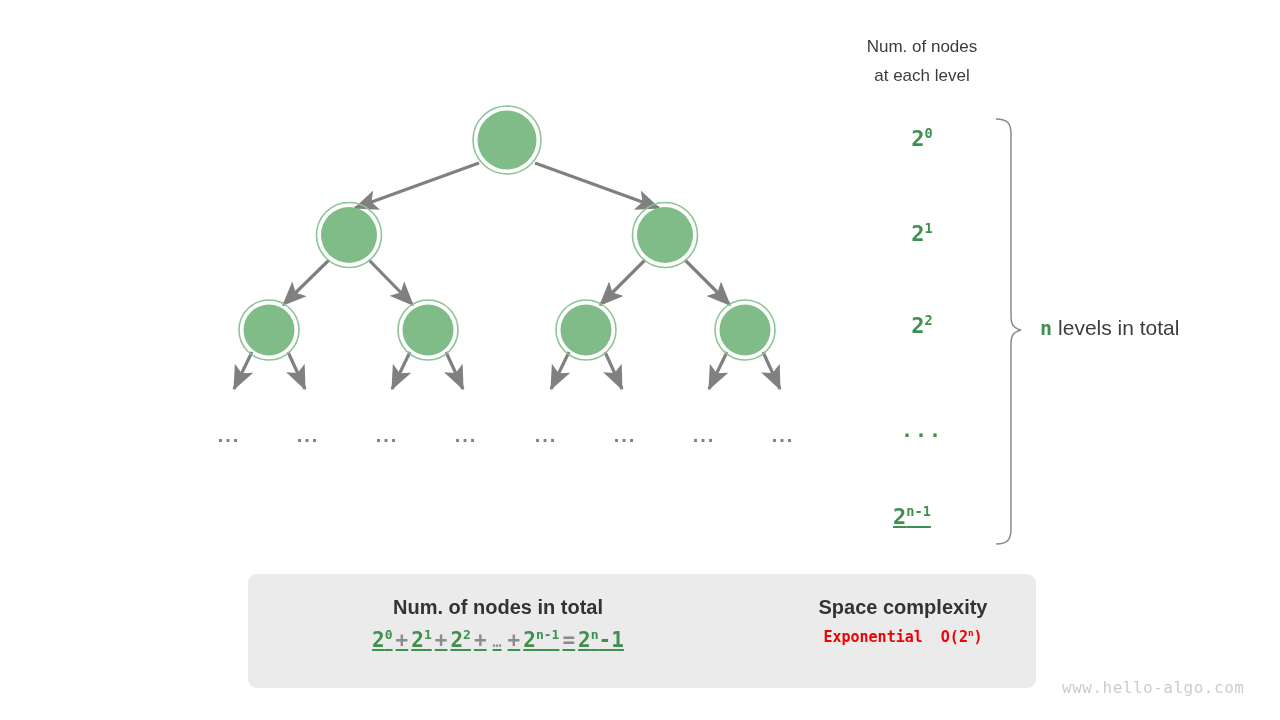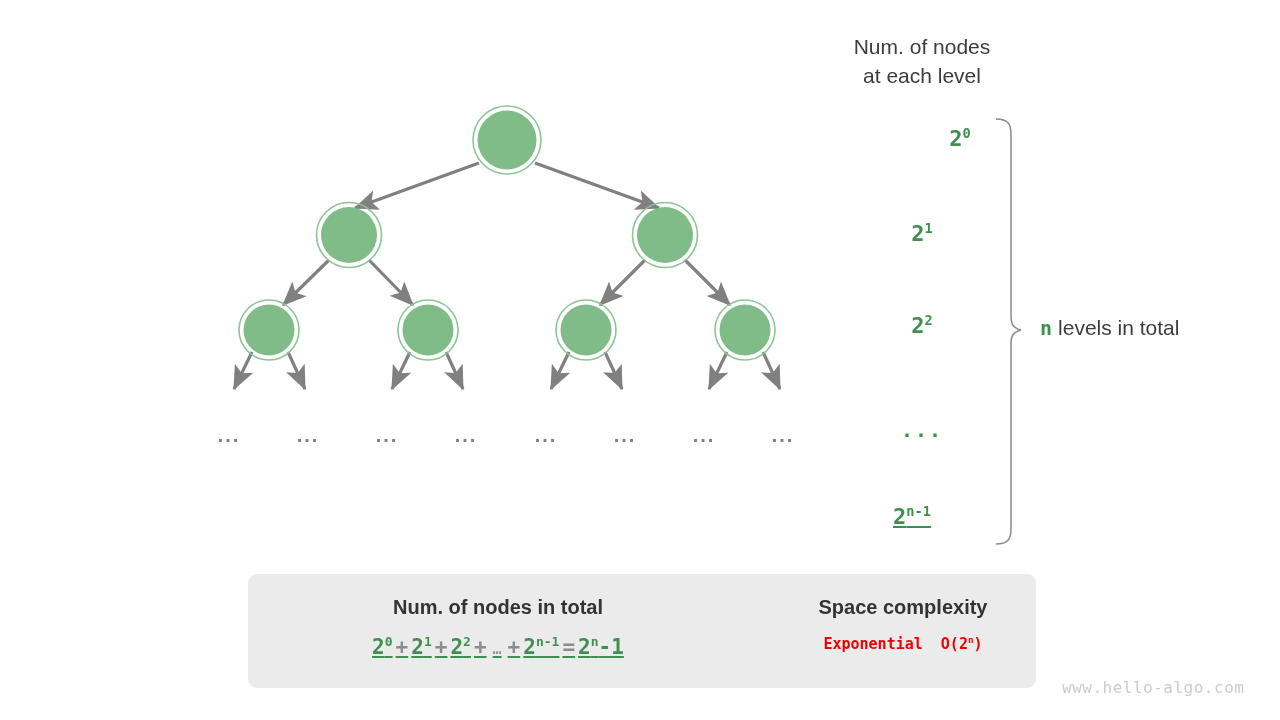--- a/index.html
+++ b/index.html
@@ -22,21 +22,21 @@
     height: 720px;
   }
   .abs { position: absolute; }
 
   
   #col-header {
     left: 800px;
     top: 32px;
     width: 244px;
     text-align: center;
-    font-size: 21px;
+    font-size: 17px;
     line-height: 29px;
     color: #3c3c3c;
     white-space: pre-line;
   }
 
   
   .level-label {
     width: 120px;
     text-align: center;
     color: #3f8f4f;
@@ -89,21 +89,21 @@
   #summary-right {
     left: 772px;
     top: 596px;
     width: 262px;
     text-align: center;
   }
   .sum-title {
     font-size: 20px;
     font-weight: bold;
     color: #333333;
-    margin-bottom: 16px;
+    margin-bottom: 9px;
     white-space: nowrap;
   }
   .formula {
     font-family: "DejaVu Sans Mono", monospace;
     font-weight: bold;
     font-size: 21px;
     color: #3f8f4f;
     white-space: nowrap;
     text-decoration: underline;
   }
@@ -234,21 +234,21 @@
     <div class="abs ellipsis-dot" style="left:453px;top:424px;width:26px;text-align:center;color:#808080;font-size:20px;letter-spacing:2px;font-weight:bold;">...</div>
     <div class="abs ellipsis-dot" style="left:533px;top:424px;width:26px;text-align:center;color:#808080;font-size:20px;letter-spacing:2px;font-weight:bold;">...</div>
     <div class="abs ellipsis-dot" style="left:612px;top:424px;width:26px;text-align:center;color:#808080;font-size:20px;letter-spacing:2px;font-weight:bold;">...</div>
     <div class="abs ellipsis-dot" style="left:691px;top:424px;width:26px;text-align:center;color:#808080;font-size:20px;letter-spacing:2px;font-weight:bold;">...</div>
     <div class="abs ellipsis-dot" style="left:770px;top:424px;width:26px;text-align:center;color:#808080;font-size:20px;letter-spacing:2px;font-weight:bold;">...</div>
   </div>
 
   <div class="abs" id="col-header">Num. of nodes
 at each level</div>
 
-  <div class="abs level-label" style="left:900px;top:126px;">
+  <div class="abs level-label" style="left:862px;top:126px;">
     <span>2</span><sup>0</sup>
   </div>
   <div class="abs level-label" style="left:862px;top:221px;">
     <span>2</span><sup>1</sup>
   </div>
   <div class="abs level-label" style="left:862px;top:313px;">
     <span>2</span><sup>2</sup>
   </div>
   <div class="abs level-label dots" style="left:862px;top:418px;color:#3f8f4f;">
     <span>...</span>

